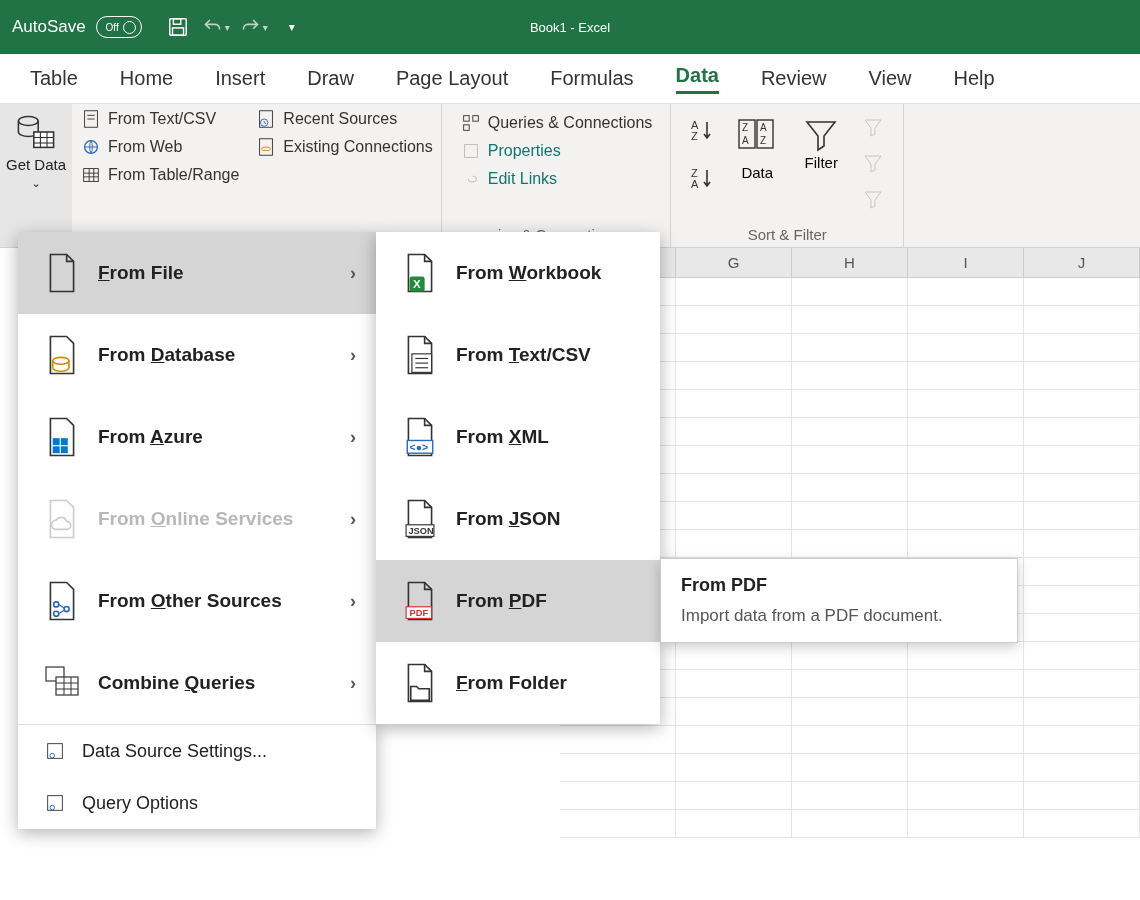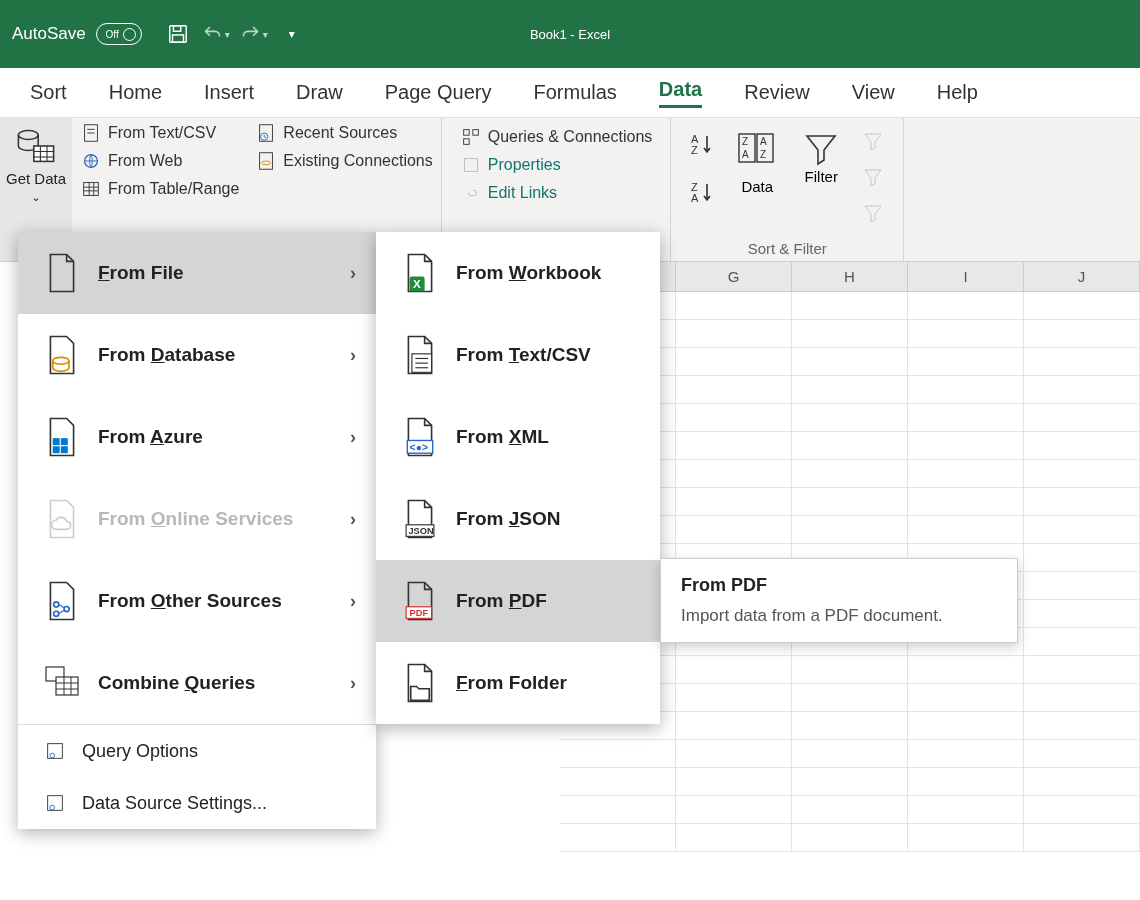--- a/index.html
+++ b/index.html
@@ -1,17 +1,17 @@
 <!DOCTYPE html>
 <html><head>
 <meta charset="utf-8">
 <style>
   *{box-sizing:border-box;margin:0;padding:0;font-family:"Segoe UI",Arial,sans-serif}
   body{background:#fff;width:1140px;height:900px;overflow:hidden;position:relative}
-  .titlebar{height:68px;background:#217346;display:flex;align-items:center;color:#fff;padding:12px 12px;position:relative}
+  .titlebar{height:54px;background:#217346;display:flex;align-items:center;color:#fff;padding:12px 12px;position:relative}
   .autosave{display:flex;align-items:center;gap:10px;font-size:17px}
   .toggle{width:46px;height:22px;border:1.5px solid #fff;border-radius:12px;display:flex;align-items:center;padding:0 5px 0 0;justify-content:flex-end;font-size:10px}
   .toggle-circle{width:13px;height:13px;border:1.5px solid #fff;border-radius:50%;margin-left:4px}
   .qat{display:flex;align-items:center;gap:10px;margin-left:22px}
   .qat-btn{width:28px;height:28px;display:flex;align-items:center;justify-content:center;color:#fff}
   .qat svg{stroke:#fff}
   .caret{font-size:10px;margin-left:2px}
   .doc-title{position:absolute;left:50%;transform:translateX(-50%);font-size:13px;color:#fff}
   .search-box{margin-left:auto;background:#439e72;height:42px;display:flex;align-items:center;padding:0 14px;gap:12px;color:#fff;font-size:19px;min-width:130px}
   .ribbon-tabs{height:50px;background:#fff;display:flex;align-items:center;gap:42px;padding:0 30px;border-bottom:1px solid #e1e1e1}
@@ -87,25 +87,25 @@
           <path d="M20 9H9a5 5 0 00-5 5v1"></path>
         </svg>
         <span class="caret">▾</span>
     </span>
     <span class="qat-btn" style="font-size:12px">▾</span>
   </div>
   <div class="doc-title">Book1  -  Excel</div>
 </div>
 
 <div class="ribbon-tabs" id="ribbon-tabs">
-    <span class="ribbon-tab">Sort</span>
+    <span class="ribbon-tab">Table</span>
     <span class="ribbon-tab">Home</span>
     <span class="ribbon-tab">Insert</span>
     <span class="ribbon-tab">Draw</span>
-    <span class="ribbon-tab">Page Query</span>
+    <span class="ribbon-tab">Page Layout</span>
     <span class="ribbon-tab">Formulas</span>
     <span class="ribbon-tab active">Data</span>
     <span class="ribbon-tab">Review</span>
     <span class="ribbon-tab">View</span>
     <span class="ribbon-tab">Help</span>
   </div>
 
 <div class="ribbon-content">
   <div class="group" style="padding:0;display:flex;flex-direction:row">
     <div class="getdata-col">
@@ -463,30 +463,30 @@
       <span class="arrow">›</span>
     </div>
     <div class="dd-sep"></div>
     <div class="dd-small">
       <span class="dd-icon">
         <svg width="22" height="22" viewBox="0 0 24 24">
           <rect x="4" y="4" width="16" height="16" fill="none" stroke="#333"></rect>
           <circle cx="9" cy="17" r="2.5" fill="none" stroke="#2968c0"></circle>
         </svg>
       </span>
-      <span>Query Options</span>
+      <span>Data <span class="und">S</span>ource Settings...</span>
     </div>
     <div class="dd-small">
       <span class="dd-icon">
         <svg width="22" height="22" viewBox="0 0 24 24">
           <rect x="4" y="4" width="16" height="16" fill="none" stroke="#333"></rect>
           <circle cx="9" cy="17" r="2.5" fill="none" stroke="#2968c0"></circle>
         </svg>
       </span>
-      <span>Data <span class="und">S</span>ource Settings...</span>
+      <span>Query Options</span>
     </div>
   </div>
 
 <div class="dropdown2" id="menu2">
     <div class="dd2-item">
       <span class="dd-icon">
         <svg width="36" height="44" viewBox="0 0 30 38">
           <path d="M5 3h14l6 6v26H5z" fill="none" stroke="#333" stroke-width="1.4"></path>
           <path d="M19 3v6h6" fill="none" stroke="#333" stroke-width="1.4"></path>
           <rect x="6" y="22" width="13" height="13" rx="2" fill="#1f8b3b"></rect>

